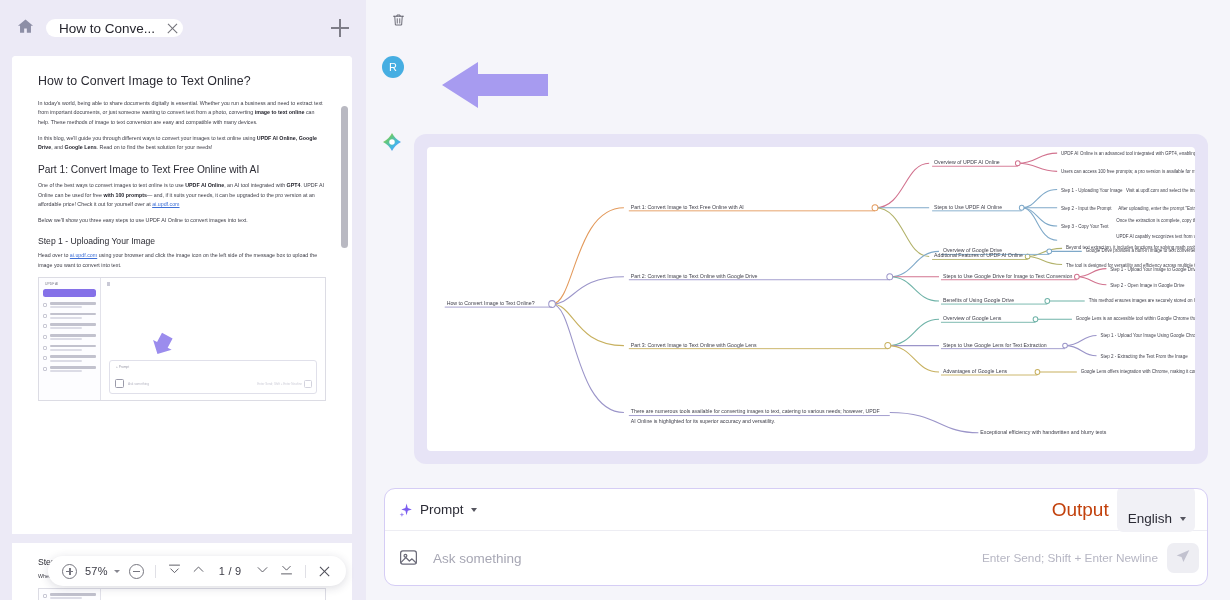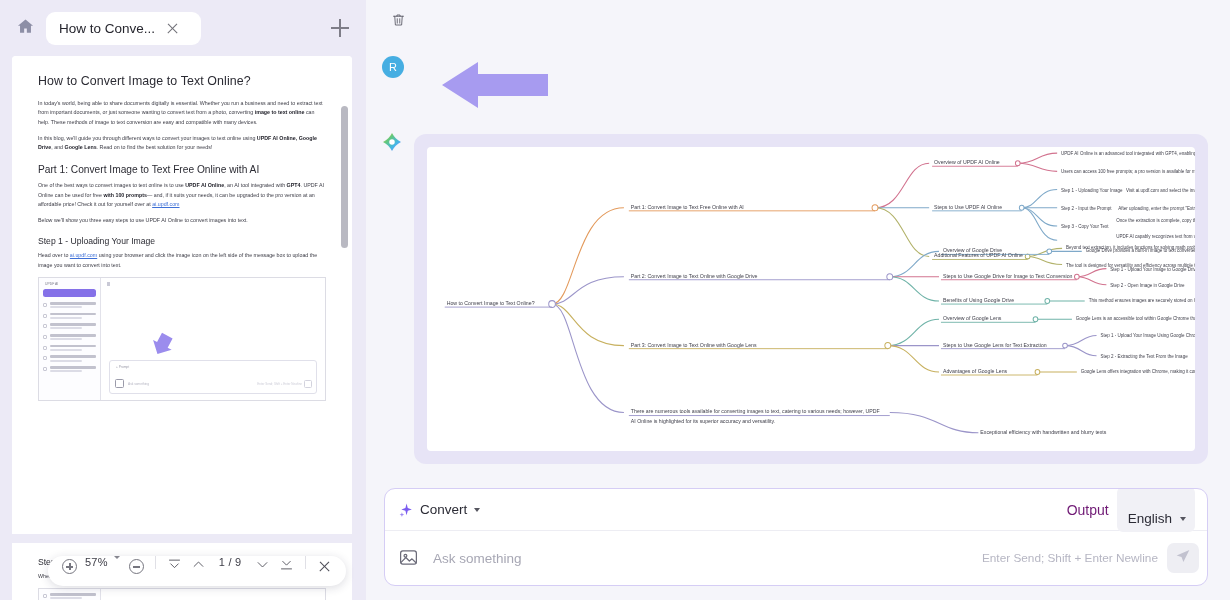--- a/index.html
+++ b/index.html
@@ -28,22 +28,22 @@
   .home-btn {
     width: 30px; height: 30px; flex: 0 0 30px;
     display: flex; align-items: center; justify-content: center;
     border-radius: 6px;
   }
   .home-btn svg { width: 19px; height: 19px; fill: #8d8fa6; }
   .doc-tab {
     display: flex; align-items: center; gap: 10px;
     background: #ffffff;
     border-radius: 9px;
-    height: 33px;
-    padding: 0 21px 0 13px;
+    height: 18px;
+    padding: 0 3px 0 13px;
     max-width: 178px;
   }
   .doc-tab-label {
     font-size: 13.5px; color: #26262e;
     white-space: nowrap; overflow: hidden;
   }
   .tab-close {
     width: 15px; height: 15px; flex: 0 0 15px;
     position: relative; opacity: .75;
   }
@@ -159,21 +159,21 @@
     transform: rotate(38deg);
   }
 
   
   .pdf-toolbar {
     position: absolute; left: 48px; bottom: 14px;
     height: 30px;
     background: #ffffff;
     border-radius: 16px;
     box-shadow: 0 2px 10px rgba(40,40,70,.16);
-    display: flex; align-items: flex-start;
+    display: flex; align-items: center;
     padding: 0 11px;
     gap: 3px;
     z-index: 5;
   }
   .tb-ico {
     width: 21px; height: 21px;
     display: flex; align-items: center; justify-content: center;
     color: #5c5c68;
   }
   .tb-ico svg { width: 15px; height: 15px; stroke: #55555f; fill: none; stroke-width: 1.5; }
@@ -282,21 +282,21 @@
     border-bottom: 1px solid #ededf3;
   }
   .sparkle { width: 14px; height: 14px; margin-right: 7px; }
   .prompt-label { font-size: 13.5px; color: #2b2b35; }
   .caret-sm {
     width: 0; height: 0; margin-left: 7px;
     border-left: 3.4px solid transparent; border-right: 3.4px solid transparent;
     border-top: 4px solid #55555f;
   }
   .prompt-right { margin-left: auto; display: flex; align-items: center; gap: 8px; }
-  .output-label { font-size: 14px; color: #701a75; }
+  .output-label { font-size: 19px; color: #c2410c; }
   .lang-select {
     display: flex; align-items: center; gap: 8px;
     background: #f1f1f6; border-radius: 6px;
     padding: 24px 9px 6px 11px;
   }
   .lang-text { font-size: 13.5px; color: #2b2b35; }
   .prompt-bottom {
     height: 54px;
     display: flex; align-items: center;
     padding: 0 8px 0 13px;
@@ -667,21 +667,21 @@
     </div>
 
     <div class="prompt-card">
       <div class="prompt-top">
         <span class="sparkle">
           <svg viewBox="0 0 24 24" width="14" height="14">
             <path d="M13 1 L15 8.5 L22 11 L15 13.5 L13 21 L11 13.5 L4 11 L11 8.5 Z" fill="#7b5cf0"></path>
             <path d="M5 16 L6 19 L9 20 L6 21 L5 24 L4 21 L1 20 L4 19 Z" fill="#9b86f0"></path>
           </svg>
         </span>
-        <span class="prompt-label">Convert</span>
+        <span class="prompt-label">Prompt</span>
         <span class="caret-sm"></span>
         <div class="prompt-right">
           <span class="output-label">Output</span>
           <div class="lang-select">
             <span class="lang-text">English</span>
             <span class="caret-sm" style="margin-left:0"></span>
           </div>
         </div>
       </div>
       <div class="prompt-bottom">

